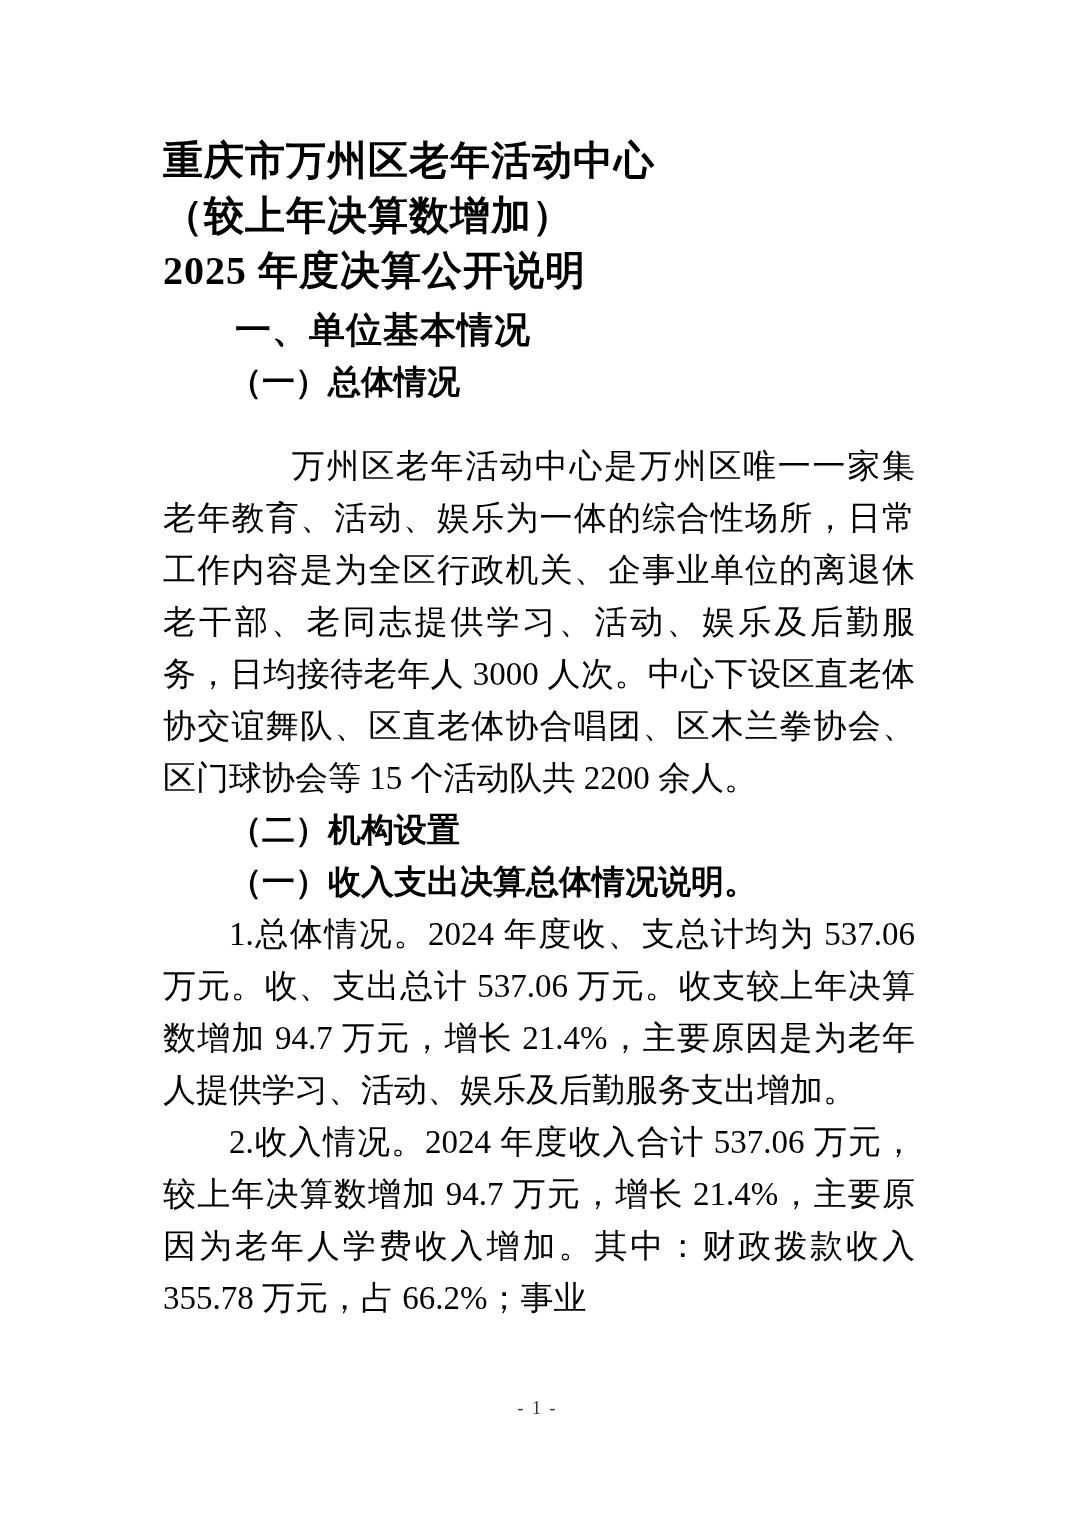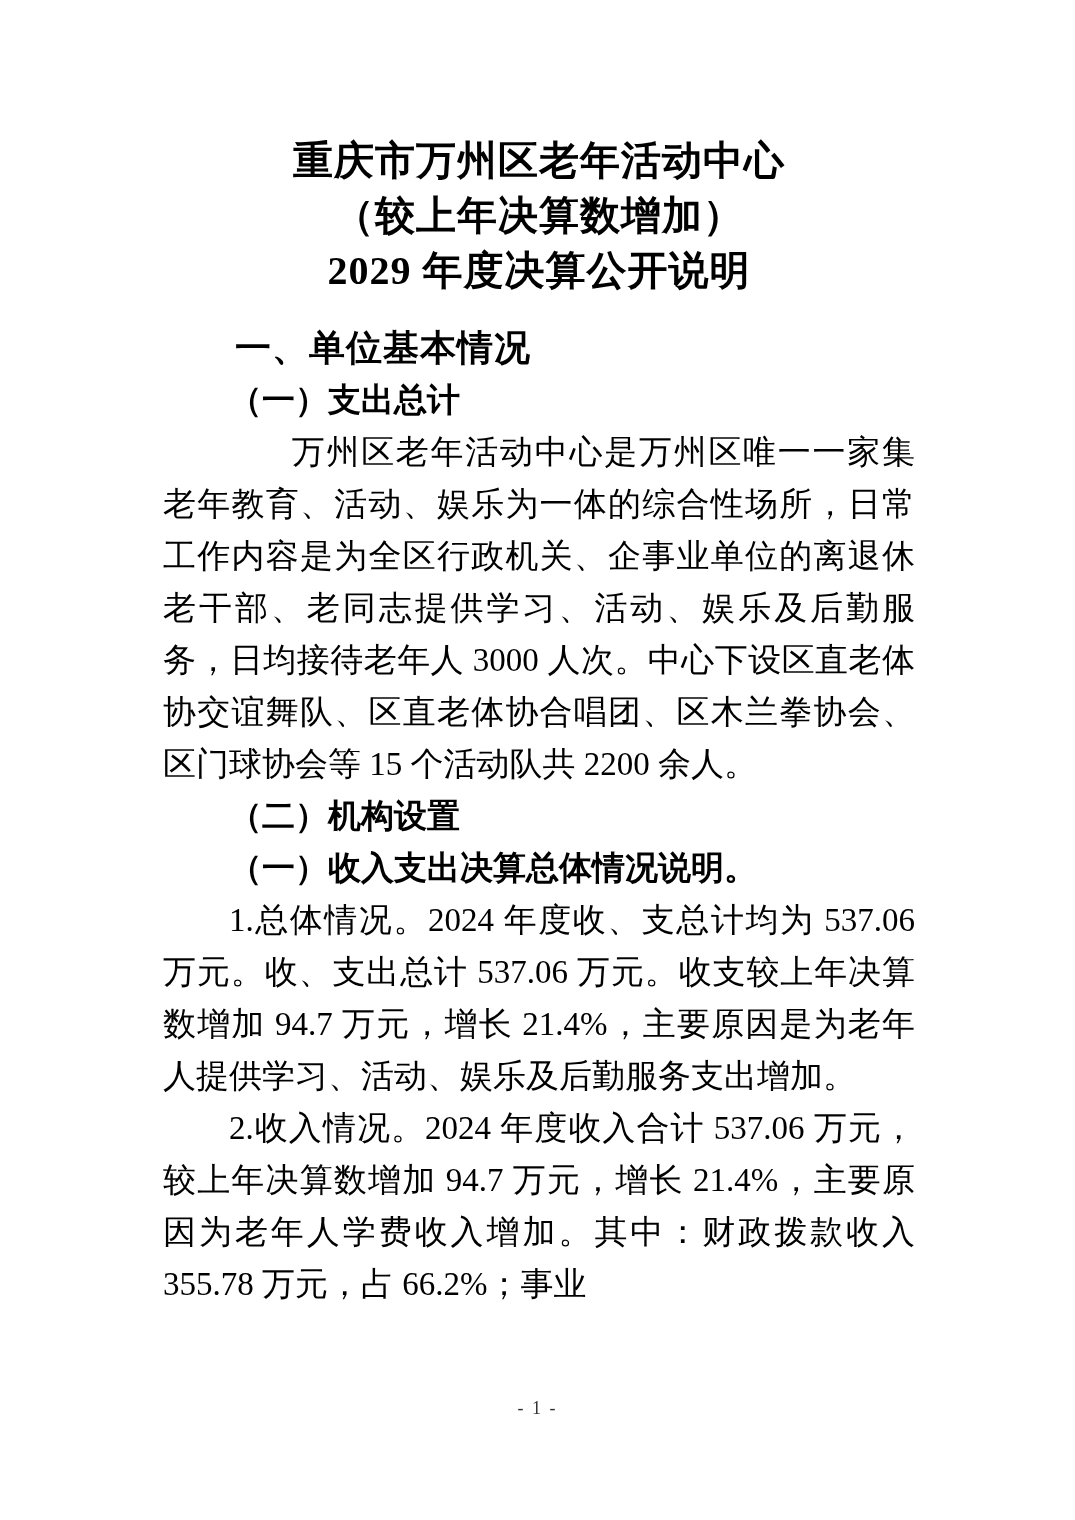--- a/index.html
+++ b/index.html
@@ -16,27 +16,26 @@
     overflow: hidden;
     color: #000;
   }
   .doc {
     position: absolute;
     left: 163px;
     top: 133px;
     width: 752px;
   }
   .title-block {
-    text-align: center;
     font-family: "Liberation Serif", "DejaVu Serif", serif;
     font-weight: bold;
     font-size: 40px;
     line-height: 55px;
     letter-spacing: 1px;
-    margin-bottom: 24px;
+    margin-bottom: 6px;
   }
   .h1 {
     font-family: "Liberation Sans", "DejaVu Sans", sans-serif;
     font-weight: bold;
     font-size: 36px;
     line-height: 52px;
     text-indent: 2em;
     letter-spacing: 1px;
   }
   .h2 {
@@ -51,20 +50,21 @@
     font-weight: normal;
     font-size: 33px;
     line-height: 52px;
     text-indent: 2em;
     text-align: justify;
     text-justify: inter-character;
     margin: 0;
   }
   .p.first-wide-indent {
     text-indent: 3.9em;
+    margin-top: 32px;
   }
   .footer {
     position: absolute;
     left: 0;
     right: 0;
     top: 1398px;
     text-align: center;
     font-family: "Liberation Serif", "DejaVu Serif", serif;
     font-size: 18px;
     color: #333;
@@ -73,26 +73,26 @@
 </style>
 </head>
 <body>
 
 <div class="page">
   <div class="doc">
 
     <div class="title-block">
       <div>重庆市万州区老年活动中心</div>
       <div>（较上年决算数增加）</div>
-      <div>2029 年度决算公开说明</div>
+      <div>2025 年度决算公开说明</div>
     </div>
 
     <div class="h1">一、单位基本情况</div>
 
-    <div class="h2">（一）支出总计</div>
+    <div class="h2">（一）总体情况</div>
 
     <p class="p first-wide-indent">万州区老年活动中心是万州区唯一一家集老年教育、活动、娱乐为一体的综合性场所，日常工作内容是为全区行政机关、企事业单位的离退休老干部、老同志提供学习、活动、娱乐及后勤服务，日均接待老年人 3000 人次。中心下设区直老体协交谊舞队、区直老体协合唱团、区木兰拳协会、区门球协会等 15 个活动队共 2200 余人。</p>
 
     <div class="h2">（二）机构设置</div>
 
 
 
     <div class="h2">（一）收入支出决算总体情况说明。</div>
 
     <p class="p">1.总体情况。2024 年度收、支总计均为 537.06 万元。收、支出总计 537.06 万元。收支较上年决算数增加 94.7 万元，增长 21.4%，主要原因是为老年人提供学习、活动、娱乐及后勤服务支出增加。</p>

